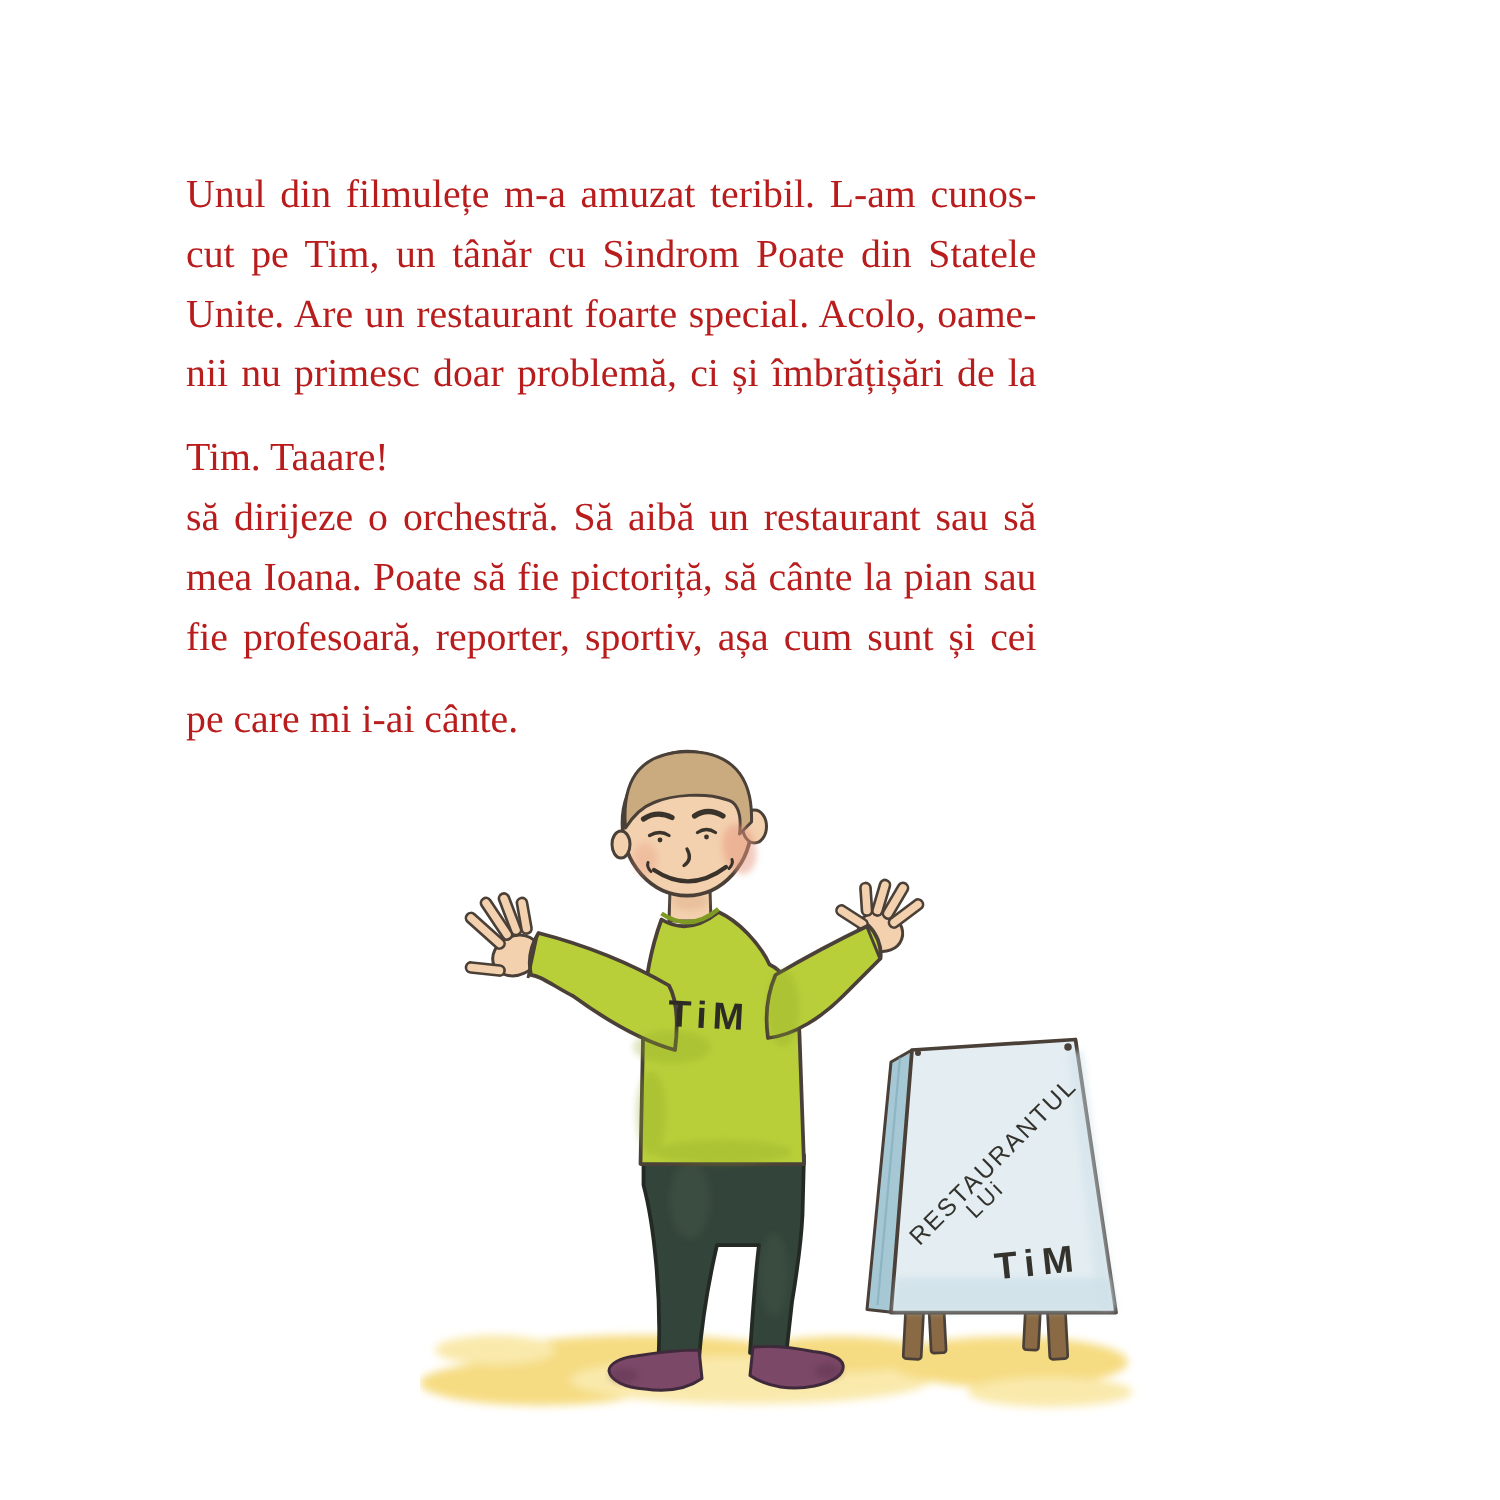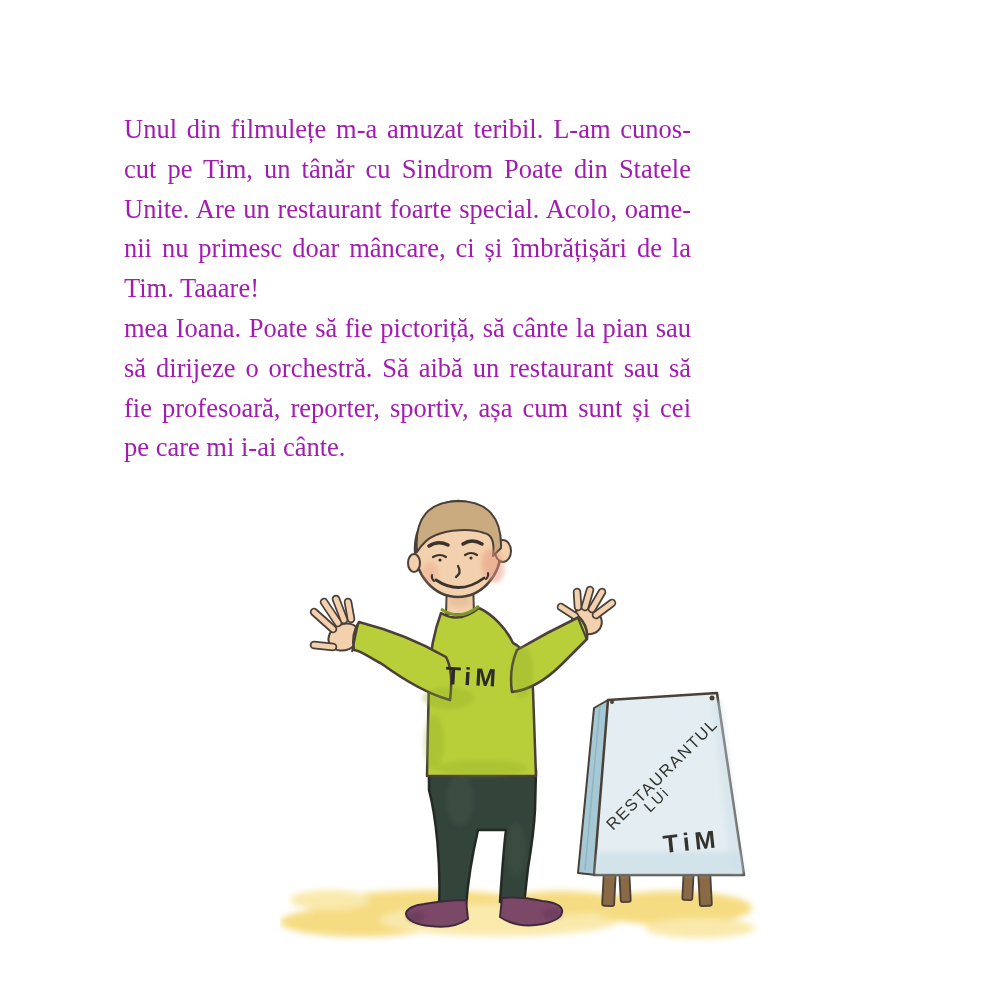--- a/index.html
+++ b/index.html
@@ -1,37 +1,37 @@
 <!DOCTYPE html>
 <html><head>
 <meta charset="utf-8">
 <style>
   html,body{margin:0;padding:0;background:#ffffff;}
   .page{position:relative;width:1000px;height:1000px;background:#ffffff;overflow:hidden;
         font-family:"Liberation Serif",serif;}
   .story{position:absolute;left:124px;top:110px;width:567px;
-         font-size:26.5px;line-height:39.8px;color:#a21caf;}
+         font-size:26.5px;line-height:39.8px;color:#b91c1c;}
   .line{text-align:justify;text-align-last:justify;white-space:normal;}
-  .line.last{text-align-last:left;}
+  .line.last{text-align-last:left;margin-top:16px;}
   .illustration{position:absolute;left:280px;top:480px;width:500px;height:480px;}
   svg text{font-family:"Liberation Sans",sans-serif;}
 </style>
 </head>
 <body>
 
 <div class="page">
 
   <div class="story">
     <div class="line">Unul din filmulețe m-a amuzat teribil. L-am cunos-</div>
     <div class="line">cut pe Tim, un tânăr cu Sindrom Poate din Statele</div>
     <div class="line">Unite. Are un restaurant foarte special. Acolo, oame-</div>
-    <div class="line">nii nu primesc doar mâncare, ci și îmbrățișări de la</div>
+    <div class="line">nii nu primesc doar problemă, ci și îmbrățișări de la</div>
     <div class="line last">Tim. Taaare!</div>
+    <div class="line">să dirijeze o orchestră. Să aibă un restaurant sau să</div>
     <div class="line">mea Ioana. Poate să fie pictoriță, să cânte la pian sau</div>
-    <div class="line">să dirijeze o orchestră. Să aibă un restaurant sau să</div>
     <div class="line">fie profesoară, reporter, sportiv, așa cum sunt și cei</div>
     <div class="line last">pe care mi i-ai cânte.</div>
   </div>
 
   <svg class="illustration" viewBox="280 480 500 480" xmlns="http://www.w3.org/2000/svg">
     <defs>
       <filter id="soft" x="-30%" y="-30%" width="160%" height="160%">
           <feGaussianBlur stdDeviation="3"></feGaussianBlur>
         </filter>
       <filter id="soft2" x="-40%" y="-40%" width="180%" height="180%">

